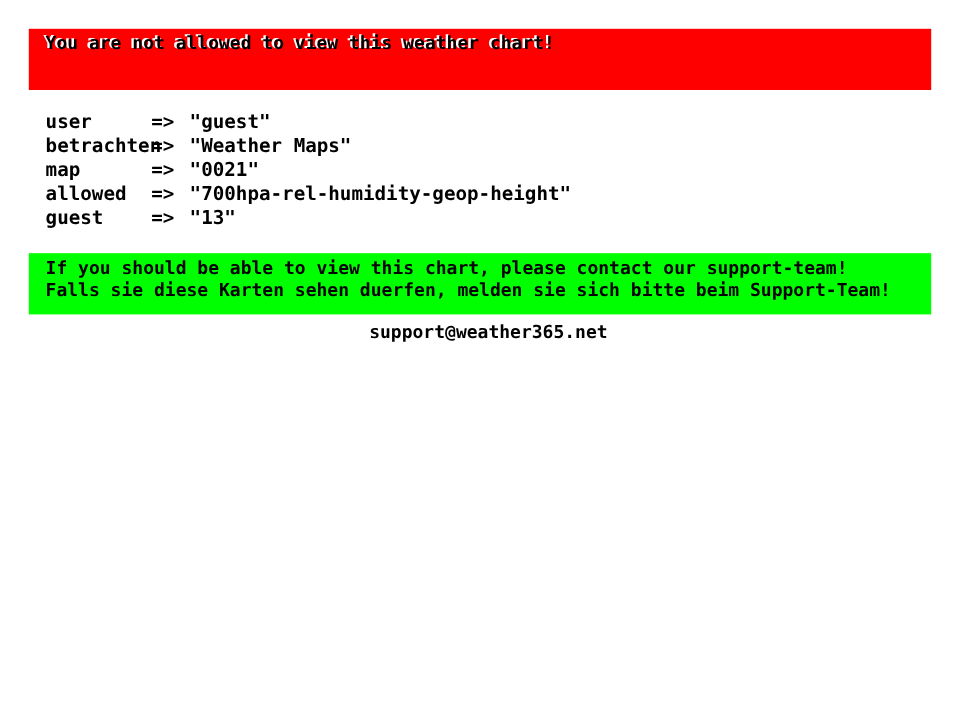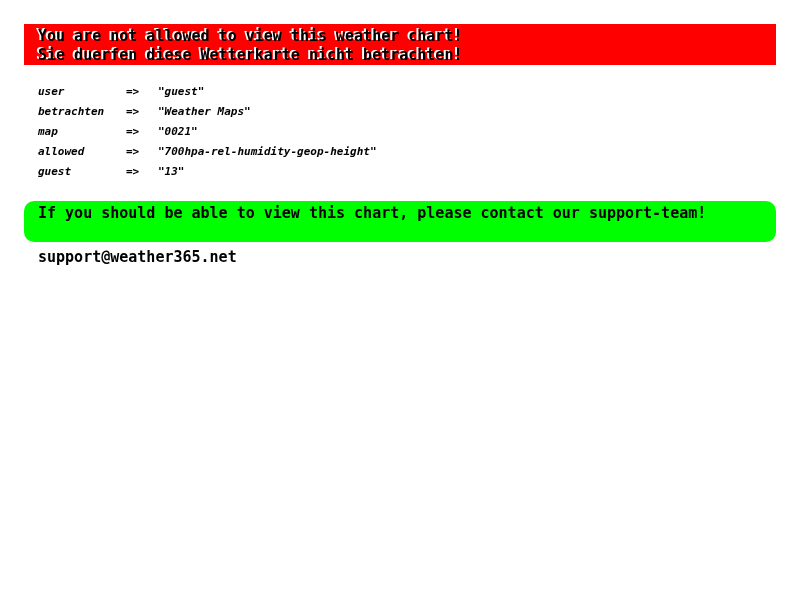--- a/index.html
+++ b/index.html
@@ -9,61 +9,59 @@
     height: 600px;
     background: #ffffff;
     font-family: "DejaVu Sans Mono", "Liberation Mono", monospace;
     font-weight: bold;
     color: #000000;
     overflow: hidden;
   }
   .banner {
     margin-left: 24px;
     width: 752px;
-    height: 41px;
+    height: 51px;
     padding: 3px 8px 0 14px;
     font-size: 15px;
     line-height: 19px;
     white-space: nowrap;
     overflow: hidden;
   }
   .banner-error {
     margin-top: 24px;
     
     text-shadow: -2px -1px 0 #ffffff;
   }
   .banner-info {
     margin-top: 19px;
   }
   .kv-section {
     margin: 17px 0 0 38px;
-    font-size: 11px;
+    font-size: 16px;
     line-height: 20px;
-    font-style: italic;
   }
   .kv-row { display: flex; white-space: pre; }
   .kv-key { width: 88px; }
   .kv-arrow { width: 32px; }
   .footer {
     margin: 5px 24px 0 24px;
     width: 752px;
     padding-left: 14px;
     display: flex;
-    justify-content: space-between;
+    justify-content: center;
     font-size: 15px;
     line-height: 20px;
     white-space: nowrap;
   }
 </style>
 </head>
 <body>
 
 <div class="banner banner-error" style="background: rgb(255, 0, 0);">
   <div>You are not allowed to view this weather chart!</div>
-  <div>Sie duerfen diese Wetterkarte nicht betrachten!</div>
 </div>
 
 <div class="kv-section">
   <div class="kv-row">
     <span class="kv-key">user</span>
     <span class="kv-arrow">=&gt;</span>
     <span class="kv-value">"guest"</span>
   </div>
   <div class="kv-row">
     <span class="kv-key">betrachten</span>
@@ -80,19 +78,20 @@
     <span class="kv-arrow">=&gt;</span>
     <span class="kv-value">"700hpa-rel-humidity-geop-height"</span>
   </div>
   <div class="kv-row">
     <span class="kv-key">guest</span>
     <span class="kv-arrow">=&gt;</span>
     <span class="kv-value">"13"</span>
   </div>
 </div>
 
-<div class="banner banner-info" style="background: rgb(0, 255, 0); border-radius: 10px;">
+<div class="banner banner-info" style="background: rgb(0, 255, 0);">
   <div>If you should be able to view this chart, please contact our support-team!</div>
+  <div>Falls sie diese Karten sehen duerfen, melden sie sich bitte beim Support-Team!</div>
 </div>
 
 <div class="footer">
   <span>support@weather365.net</span>
 </div>
 
 </body></html>

